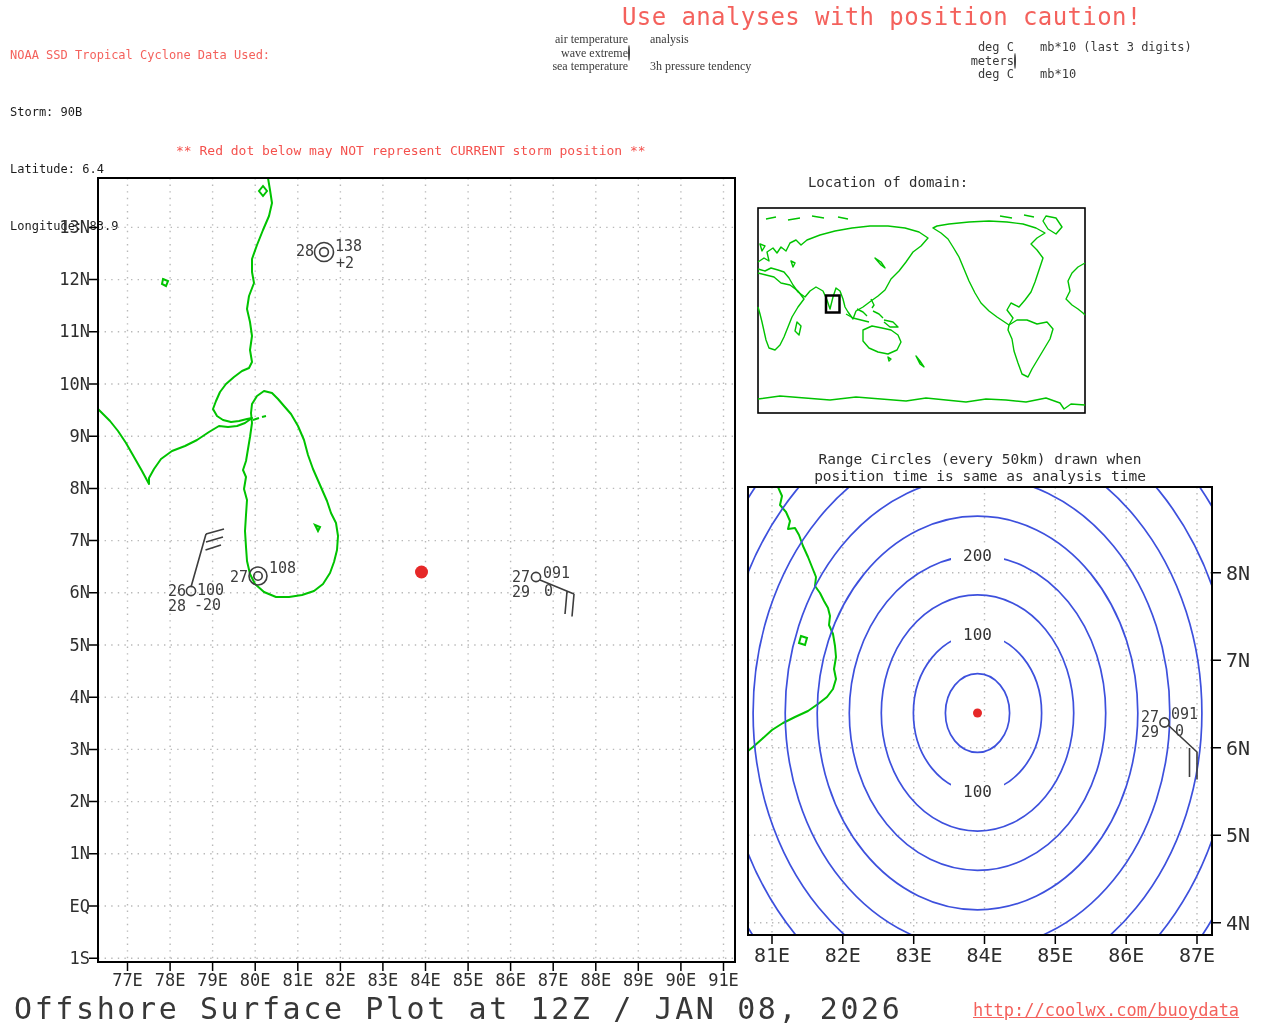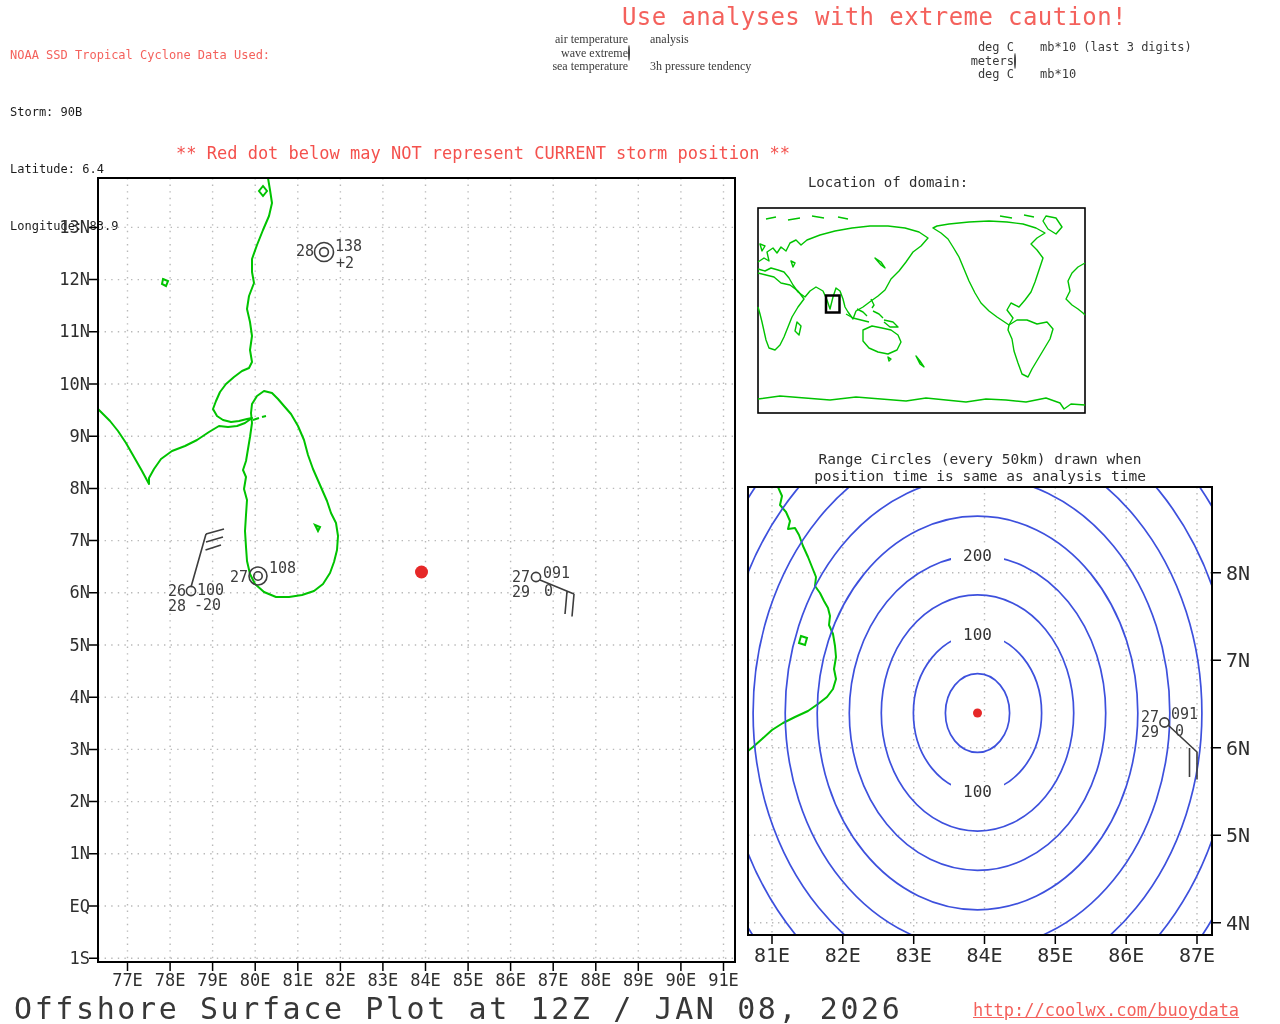--- a/index.html
+++ b/index.html
@@ -3,21 +3,21 @@
 <meta charset="utf-8">
 <style>
   html,body{margin:0;padding:0;background:#fff;}
   #canvas{position:relative;width:1280px;height:1024px;background:#fff;overflow:hidden;
           font-family:"DejaVu Sans Mono", monospace;}
   .abs{position:absolute;}
   #hdr{left:10px;top:8px;font-size:12px;line-height:19px;color:#1c1c1c;white-space:pre;}
   .salmon{color:#f4615c;}
   .redbold{color:#ee2c2c;font-weight:bold;}
   #caution{left:622px;top:3px;font-size:24px;letter-spacing:0.4px;color:#f4615c;white-space:nowrap;}
-  #warning{left:176px;top:143px;font-size:17px;color:#f4514d;white-space:nowrap;}
+  #warning{left:176px;top:143px;font-size:13px;color:#f4514d;white-space:nowrap;}
   .legend{display:grid;font-size:12px;line-height:13.5px;color:#3a3a3a;}
   .legend .r{text-align:right;}
   .legend .circ{width:12px;height:12px;border:1.5px solid #444;border-radius:50%;margin:0 auto;}
   .legend .circ2{width:14px;height:14px;border:1.5px solid #444;border-radius:50%;margin:0 auto;}
   #legend-left{left:518px;top:33px;grid-template-columns:110px 22px auto;font-family:Liberation Serif, serif;}
   #legend-right{left:954px;top:41px;grid-template-columns:60px 26px auto;}
   #footer-title{left:14px;top:991px;font-size:30px;letter-spacing:2.6px;color:#383838;white-space:nowrap;}
   #footer-url{left:973px;top:1000px;font-size:17px;color:#f4615c;white-space:nowrap;text-decoration:underline;}
   svg text{font-family:"DejaVu Sans Mono", monospace;fill:#2e2e2e;}
   text.ax{font-size:17px;}
@@ -32,21 +32,21 @@
 
 <div id="canvas">
 
   <div id="hdr" class="abs">
     <div class="salmon">NOAA SSD Tropical Cyclone Data Used:</div>
     <div>Storm: 90B</div>
     <div>Latitude: 6.4</div>
     <div>Longitude: 83.9</div>
   </div>
 
-  <div id="caution" class="abs">Use analyses with extreme caution!</div>
+  <div id="caution" class="abs">Use analyses with position caution!</div>
 
   <div id="legend-left" class="legend abs">
     <span class="r">air temperature</span>
     <span></span>
     <span>analysis</span>
     <span class="r">wave extreme</span>
     <span><span class="circ"></span></span>
     <span></span>
     <span class="r">sea temperature</span>
     <span></span>

